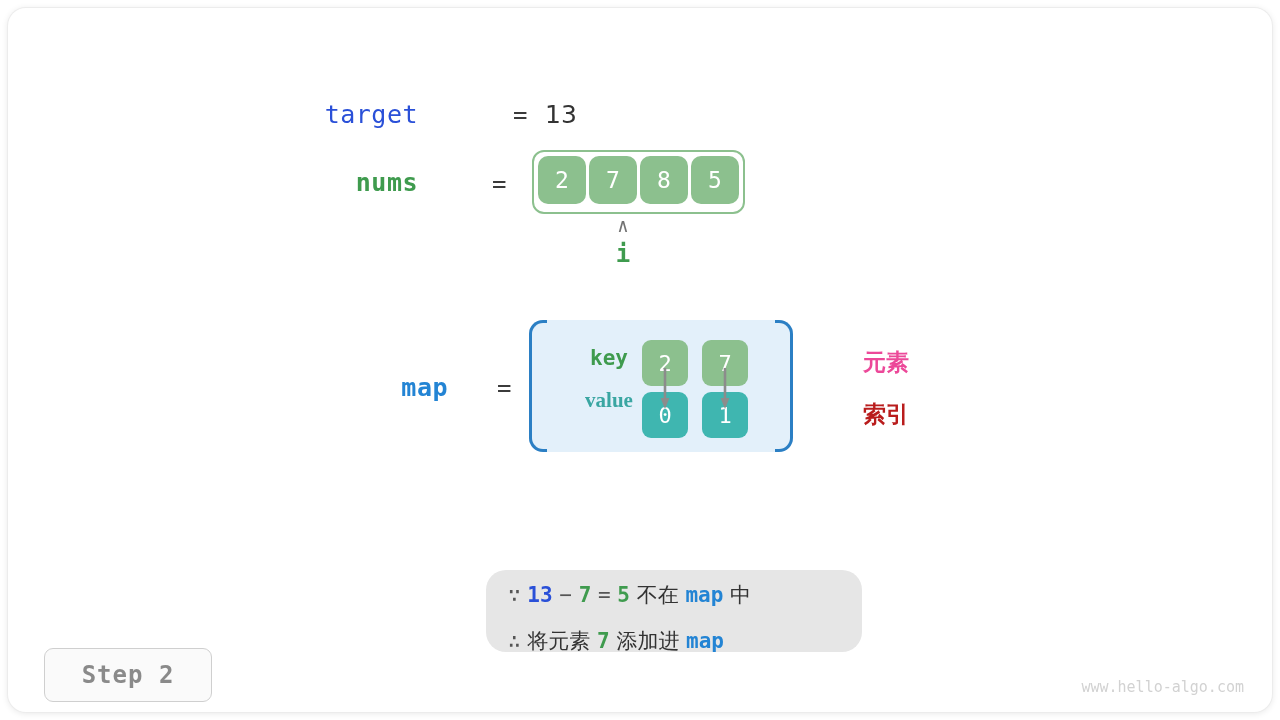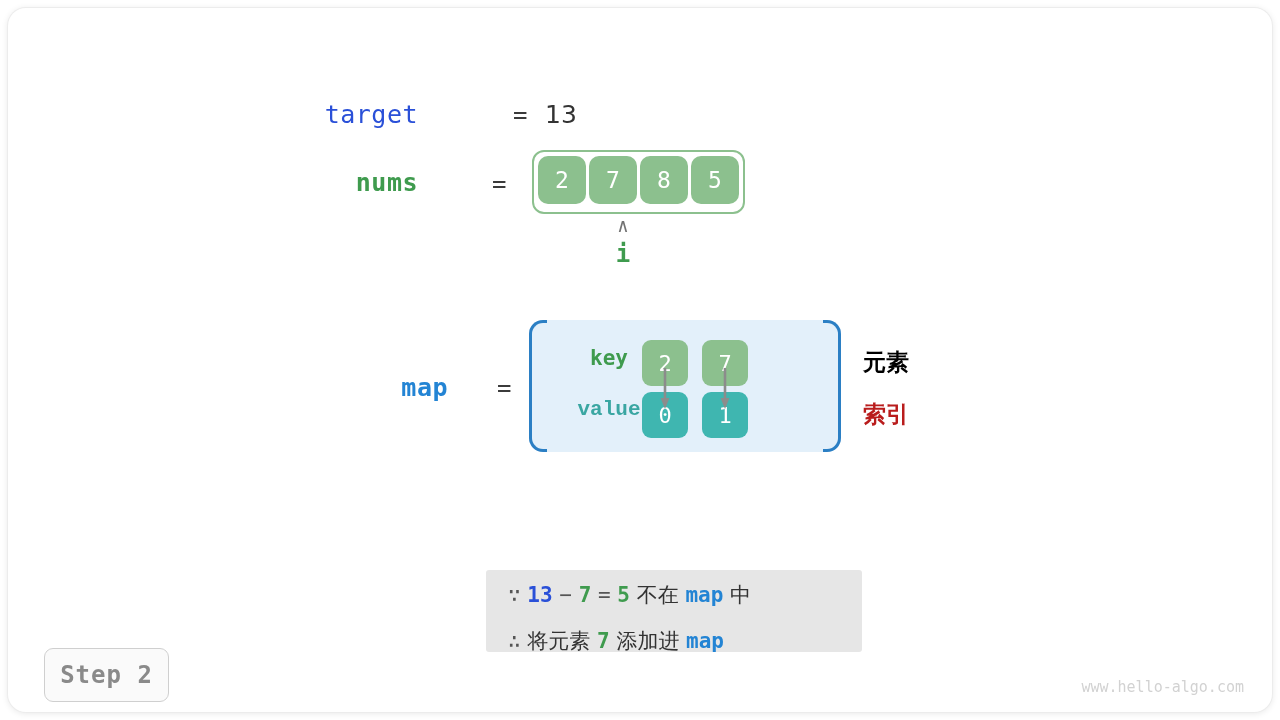--- a/index.html
+++ b/index.html
@@ -144,21 +144,21 @@
     position: absolute;
     left: 489px;
     top: 366px;
     font-size: 24px;
     color: #3b3b3b;
   }
   #map-box {
     position: absolute;
     left: 521px;
     top: 312px;
-    width: 312px;
+    width: 264px;
     height: 132px;
     background: #e3f0fa;
     border-radius: 14px;
   }
   #map-box::before,
   #map-box::after {
     content: "";
     position: absolute;
     top: 0;
     width: 18px;
@@ -183,27 +183,27 @@
     width: 80px;
     text-align: center;
     font-size: 21px;
     font-weight: bold;
     color: #3f9b4e;
     font-family: "DejaVu Sans Mono", monospace;
   }
   #row-label-value {
     position: absolute;
     left: 30px;
-    top: 78px;
+    top: 68px;
     width: 100px;
     text-align: center;
     font-size: 21px;
     font-weight: bold;
     color: #3aa6a2;
-    font-family: Liberation Mono, monospace;
+    font-family: Liberation Serif, serif;
   }
   .pair-col {
     position: absolute;
     top: 20px;
     width: 46px;
   }
   #pair-col-0 { left: 113px; }
   #pair-col-1 { left: 173px; }
   .kv-cell {
     width: 46px;
@@ -226,21 +226,21 @@
     height: 42px;
     pointer-events: none;
   }
 
   #legend-element {
     position: absolute;
     left: 855px;
     top: 339px;
     font-size: 23px;
     font-weight: bold;
-    color: #000000;
+    color: #ec4899;
   }
   #legend-index {
     position: absolute;
     left: 855px;
     top: 391px;
     font-size: 23px;
     font-weight: bold;
     color: #b91c1c;
   }
 
@@ -259,21 +259,21 @@
     color: #3f9b4e;
   }
 
   #note-box {
     position: absolute;
     left: 478px;
     top: 562px;
     width: 376px;
     height: 82px;
     background: #e6e6e6;
-    border-radius: 3px;
+    border-radius: 20px;
   }
   .note-line {
     position: absolute;
     left: 22px;
     font-size: 21px;
     color: #333333;
     white-space: nowrap;
   }
   #note-line-0 { top: 11px; }
   #note-line-1 { top: 48px; margin-top: 9px; }
@@ -296,21 +296,21 @@
   .n-op {
     font-family: "DejaVu Sans Mono", monospace;
     color: #555555;
   }
 
   
   #step-badge {
     position: absolute;
     left: 36px;
     top: 640px;
-    width: 125px;
+    width: 168px;
     height: 54px;
     box-sizing: border-box;
     border: 1px solid #cfcfcf;
     border-radius: 9px;
     background: #fafafa;
     display: flex;
     align-items: center;
     justify-content: center;
     font-family: "DejaVu Sans Mono", monospace;
     font-size: 24px;

